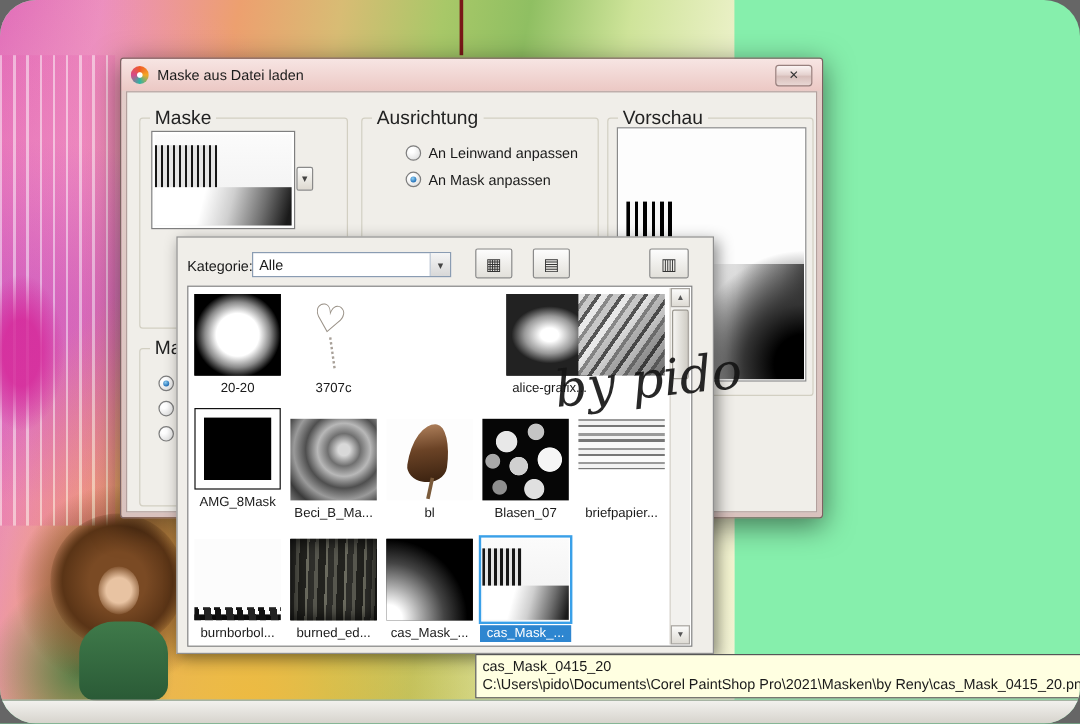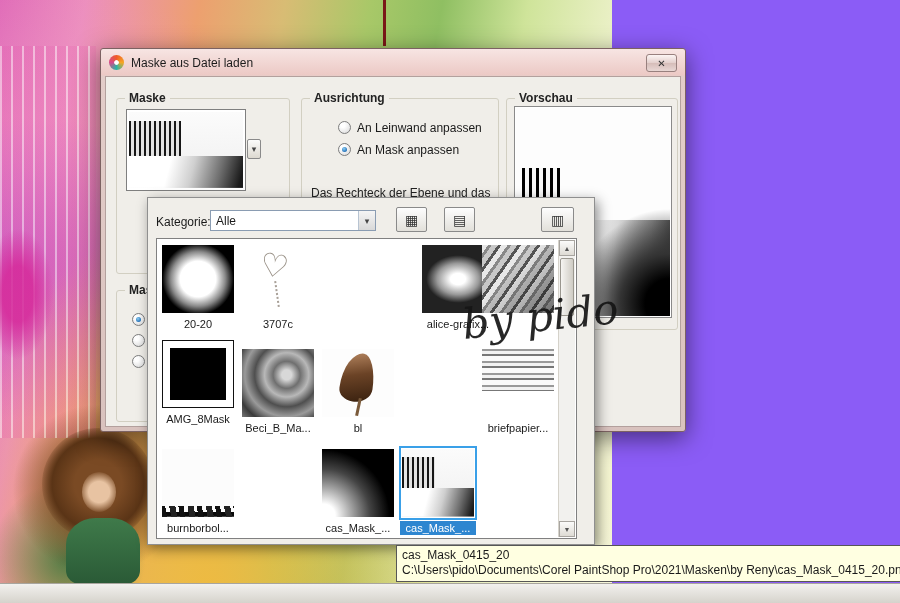--- a/index.html
+++ b/index.html
@@ -1,17 +1,17 @@
 <!DOCTYPE html>
 <html><head>
 <meta charset="utf-8">
 <style>
   * { margin:0; padding:0; box-sizing:border-box; }
   body { font-family:"Liberation Sans", sans-serif; background:#666; }
-  #stage { position:relative; width:900px; height:603px; overflow:hidden; background:#8b5cf6; font-size:12px; color:#1a1a1a; margin:0 auto; }
+  #stage { position:relative; width:900px; height:603px; overflow:hidden; background:#86efac; font-size:12px; color:#1a1a1a; margin:0 auto;border-radius:30px; }
 
   
   .artwork { position:absolute; left:0; top:0; width:612px; height:583px; z-index:0;
     background:
       radial-gradient(circle at 16% 84%, rgba(122,74,36,.95) 0%, rgba(122,74,36,.8) 6%, rgba(122,74,36,0) 12%),
       radial-gradient(circle at 11% 96%, rgba(62,118,66,.9) 0%, rgba(62,118,66,0) 10%),
       radial-gradient(ellipse at 34% 102%, rgba(240,186,62,.95) 0%, rgba(240,186,62,0) 46%),
       radial-gradient(ellipse at 0% 46%, rgba(196,86,196,.8) 0%, rgba(196,86,196,0) 34%),
       radial-gradient(ellipse at 8% 28%, rgba(240,150,200,.55) 0%, rgba(240,150,200,0) 30%),
       radial-gradient(ellipse at 100% 82%, rgba(244,244,206,.9) 0%, rgba(244,244,206,0) 42%),
@@ -41,21 +41,21 @@
   .app-icon { width:15px; height:15px; border-radius:50%; margin-right:7px; flex:0 0 15px;
     background: radial-gradient(circle at 50% 50%, #fff 0 18%, rgba(255,255,255,0) 26%),
                 conic-gradient(#f05a28, #f5a623, #2ab5a5, #d64a8a, #f05a28); }
   .title-text { font-size:12px; color:#1c1c1c; }
   .close-btn { position:absolute; right:8px; top:5px; width:31px; height:18px; border:1px solid #98807e; border-radius:3px;
     background: linear-gradient(#fcf5f4, #e4d0cd 48%, #d6bdb9 52%, #e9d7d4); display:flex; align-items:center; justify-content:center;
     font-size:10px; color:#333; cursor:default; }
   .dialog-body { position:absolute; left:4px; right:4px; top:27px; bottom:4px; background:#f0eee9; border:1px solid #b3a09d; }
 
   .groupbox { position:absolute; border:1px solid #d2cfc2; border-radius:3px; }
-  .gb-label { position:absolute; top:-8px; left:8px; background:#f0eee9; padding:0 4px; font-size:12px; color:#222; line-height:15px;font-weight:bold; }
+  .gb-label { position:absolute; top:-8px; left:8px; background:#f0eee9; padding:0 4px; font-size:16px; color:#222; line-height:15px; }
   .gb-maske    { left:15px;  top:49px;  width:174px; height:176px; }
   .gb-ausr     { left:200px; top:49px;  width:198px; height:150px; }
   .gb-vorschau { left:405px; top:49px;  width:172px; height:232px; }
   .gb-mask2    { left:15px;  top:241px; width:174px; height:132px; }
 
   .mask-preview { position:absolute; left:25px; top:60px; width:120px; height:82px; background:#fff; border:1px solid #7f7f7f; padding:2px; }
   .mask-preview .art { width:100%; height:100%; }
   .mask-preview-arrow { position:absolute; left:146px; top:90px; width:14px; height:20px; border:1px solid #8a8a8a; border-radius:2px;
     background: linear-gradient(#fbfbfa, #ddd9d0); display:flex; align-items:center; justify-content:center; font-size:9px; color:#444; }
 
@@ -194,21 +194,20 @@
       <span class="gb-label">Ausrichtung</span>
     </div>
     <div class="radio-row" style="left:237px; top:71px;">
       <span class="radio"></span>
       <span class="radio-label">An Leinwand anpassen</span>
     </div>
     <div class="radio-row" style="left:237px; top:93px;">
       <span class="radio sel"></span>
       <span class="radio-label">An Mask anpassen</span>
     </div>
-    <div class="ausr-desc">Das Rechteck der Ebene und das</div>
 
     <div class="groupbox gb-vorschau">
       <span class="gb-label">Vorschau</span>
     </div>
     <div class="vorschau-box">
       <div class="vorschau-art"></div>
     </div>
 
     <div class="groupbox gb-mask2">
       <span class="gb-label">Mask</span>
@@ -266,28 +265,36 @@
         <div class="thumb art-bl">
           <span class="bl-blob"></span>
           <span class="bl-stem"></span>
         </div>
         <div class="cap">bl</div>
       </div>
       <div class="cell" style="left:83px; top:110px;">
         <div class="thumb art-beci"></div>
         <div class="cap">Beci_B_Ma...</div>
       </div>
+      <div class="cell" style="left:243px; top:110px;">
+        <div class="thumb art-blasen"></div>
+        <div class="cap">Blasen_07</div>
+      </div>
       <div class="cell" style="left:3px; top:210px;">
         <div class="thumb art-burnbor"></div>
         <div class="cap">burnborbol...</div>
       </div>
 
       <div class="cell" style="left:323px; top:110px;">
         <div class="thumb art-brief"></div>
         <div class="cap">briefpapier...</div>
+      </div>
+      <div class="cell" style="left:83px; top:210px;">
+        <div class="thumb art-burned"></div>
+        <div class="cap">burned_ed...</div>
       </div>
       <div class="cell" style="left:163px; top:210px;">
         <div class="thumb art-cas-corner"></div>
         <div class="cap">cas_Mask_...</div>
       </div>
       <div class="cell selected" style="left:243px; top:210px;">
         <div class="thumb art-cas-main"></div>
         <div class="cap">cas_Mask_...</div>
       </div>
 

